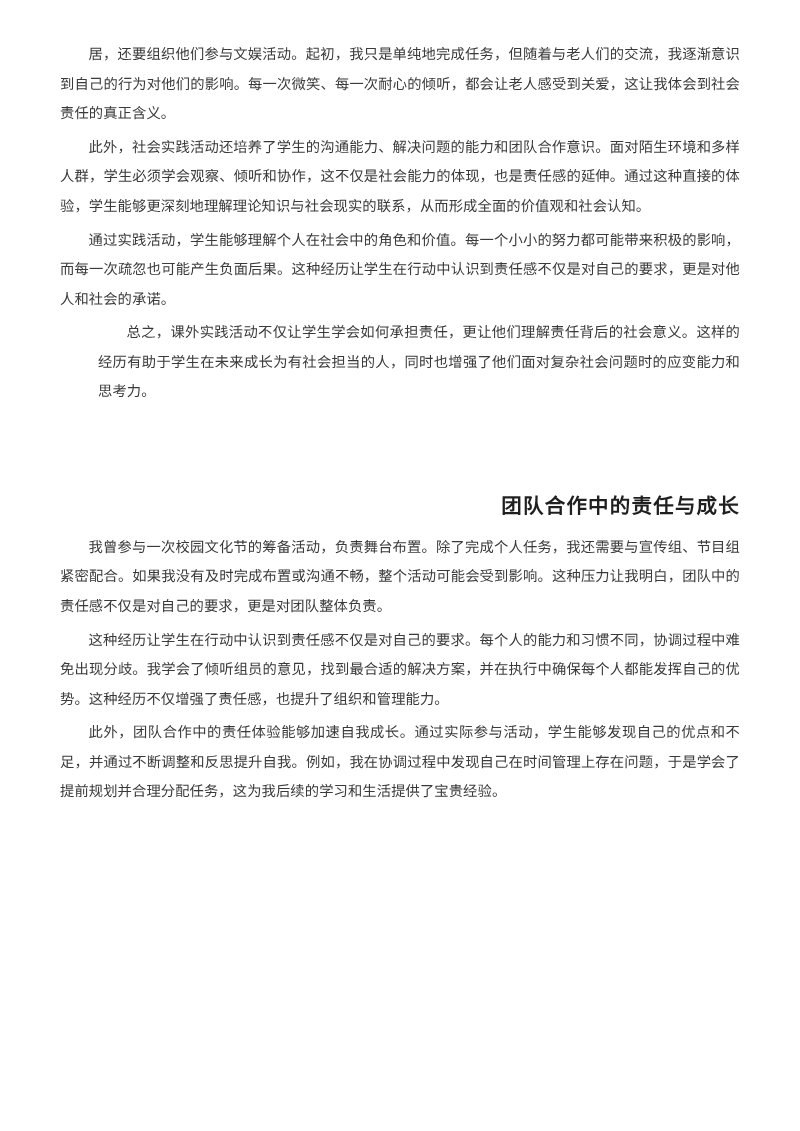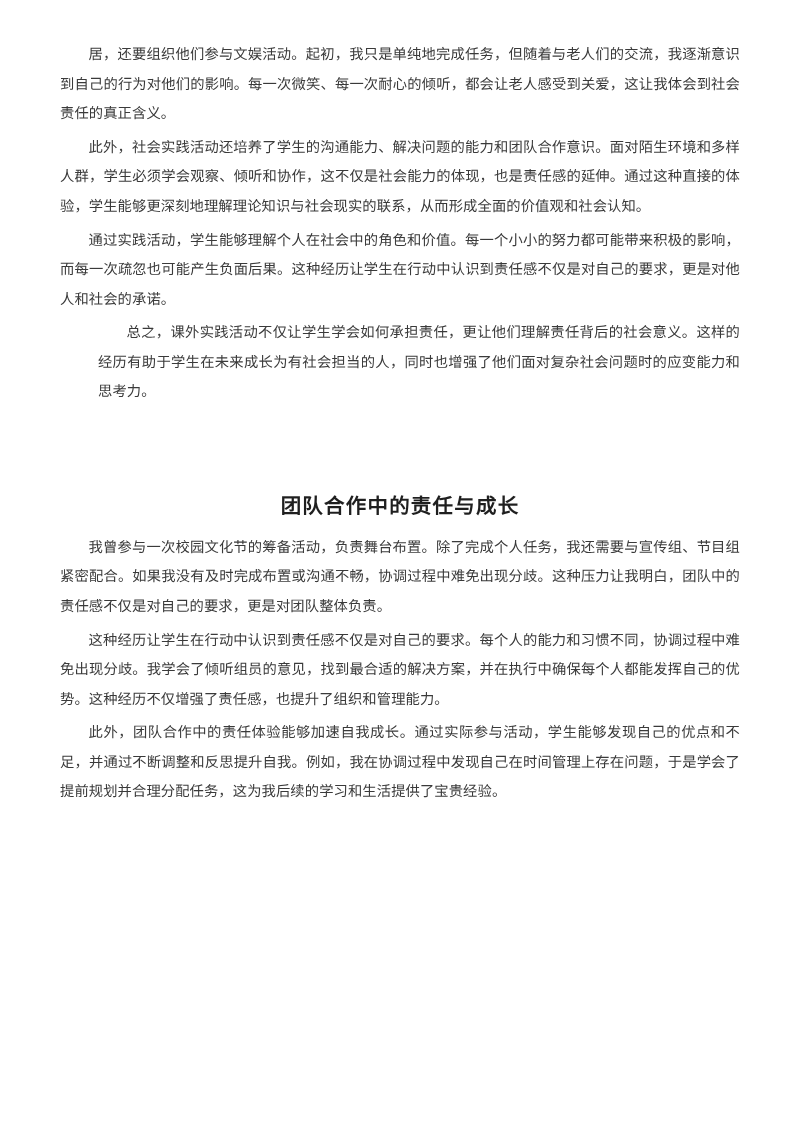--- a/index.html
+++ b/index.html
@@ -62,21 +62,21 @@
     margin-left: 38px;
   }
 
   .section-gap {
     height: 82px;
   }
 
   h2.section-heading {
     margin: 0 0 14px 0;
     padding: 0;
-    text-align: center;
+    text-align: right;
     text-indent: 0;
     font-family: "DejaVu Sans", "Liberation Sans", sans-serif;
     font-size: 20.5px;
     font-weight: bold;
     letter-spacing: 1.2px;
     color: #1f1f1f;
   }
 
   
   .footer {
@@ -115,21 +115,21 @@
       <p class="para">居，还要组织他们参与文娱活动。起初，我只是单纯地完成任务，但随着与老人们的交流，我逐渐意识到自己的行为对他们的影响。每一次微笑、每一次耐心的倾听，都会让老人感受到关爱，这让我体会到社会责任的真正含义。</p>
       <p class="para">此外，社会实践活动还培养了学生的沟通能力、解决问题的能力和团队合作意识。面对陌生环境和多样人群，学生必须学会观察、倾听和协作，这不仅是社会能力的体现，也是责任感的延伸。通过这种直接的体验，学生能够更深刻地理解理论知识与社会现实的联系，从而形成全面的价值观和社会认知。</p>
       <p class="para">通过实践活动，学生能够理解个人在社会中的角色和价值。每一个小小的努力都可能带来积极的影响，而每一次疏忽也可能产生负面后果。这种经历让学生在行动中认识到责任感不仅是对自己的要求，更是对他人和社会的承诺。</p>
       <p class="para tight">总之，课外实践活动不仅让学生学会如何承担责任，更让他们理解责任背后的社会意义。这样的经历有助于学生在未来成长为有社会担当的人，同时也增强了他们面对复杂社会问题时的应变能力和思考力。</p>
     </div>
 
     <div class="section-gap"></div>
 
     <div>
       <h2 class="section-heading">团队合作中的责任与成长</h2>
-      <p class="para">我曾参与一次校园文化节的筹备活动，负责舞台布置。除了完成个人任务，我还需要与宣传组、节目组紧密配合。如果我没有及时完成布置或沟通不畅，协调过程中难免出现分歧。这种压力让我明白，团队中的责任感不仅是对自己的要求，更是对团队整体负责。</p>
+      <p class="para">我曾参与一次校园文化节的筹备活动，负责舞台布置。除了完成个人任务，我还需要与宣传组、节目组紧密配合。如果我没有及时完成布置或沟通不畅，整个活动可能会受到影响。这种压力让我明白，团队中的责任感不仅是对自己的要求，更是对团队整体负责。</p>
       <p class="para">这种经历让学生在行动中认识到责任感不仅是对自己的要求。每个人的能力和习惯不同，协调过程中难免出现分歧。我学会了倾听组员的意见，找到最合适的解决方案，并在执行中确保每个人都能发挥自己的优势。这种经历不仅增强了责任感，也提升了组织和管理能力。</p>
       <p class="para">此外，团队合作中的责任体验能够加速自我成长。通过实际参与活动，学生能够发现自己的优点和不足，并通过不断调整和反思提升自我。例如，我在协调过程中发现自己在时间管理上存在问题，于是学会了提前规划并合理分配任务，这为我后续的学习和生活提供了宝贵经验。</p>
     </div>
 
   </div>
 
   <div class="footer">
     <hr class="footer-rule">
     <div class="footer-text">www. bzxz. net</div>
   </div>

